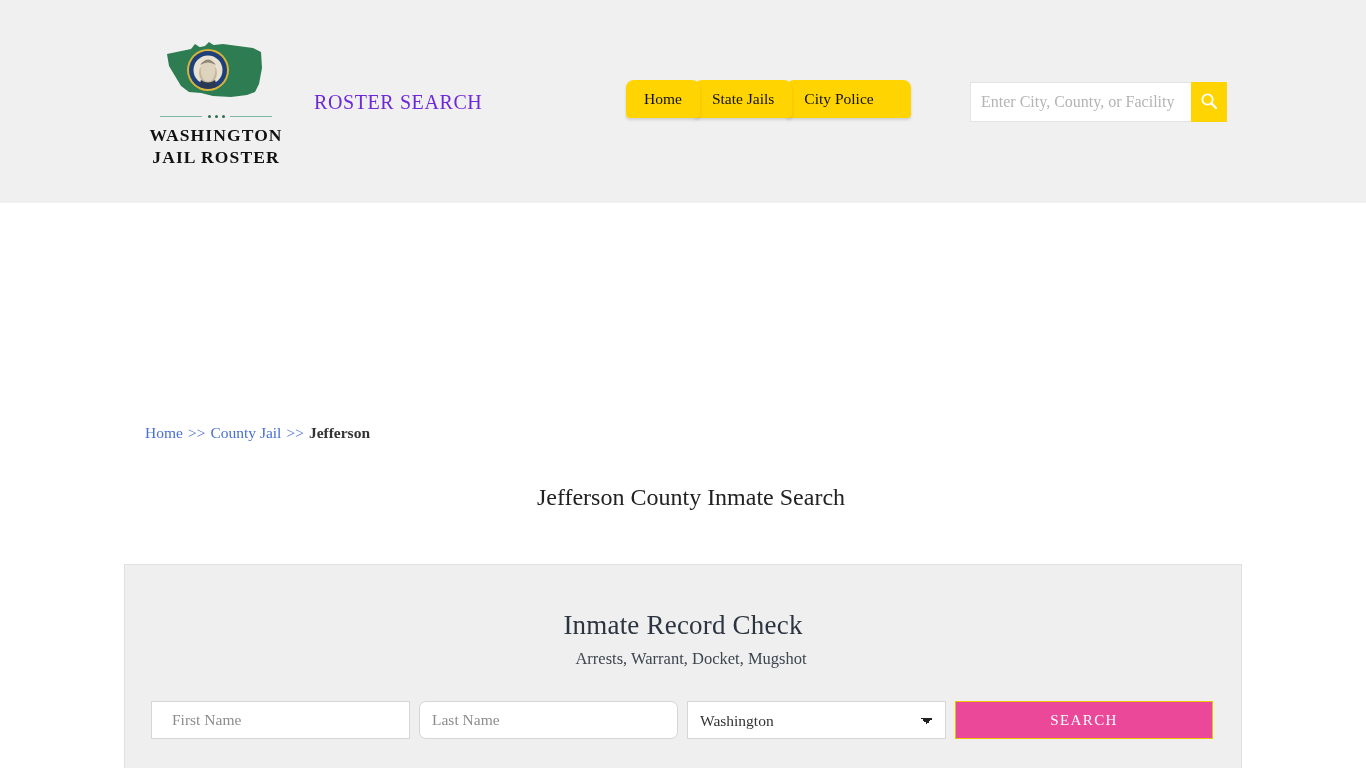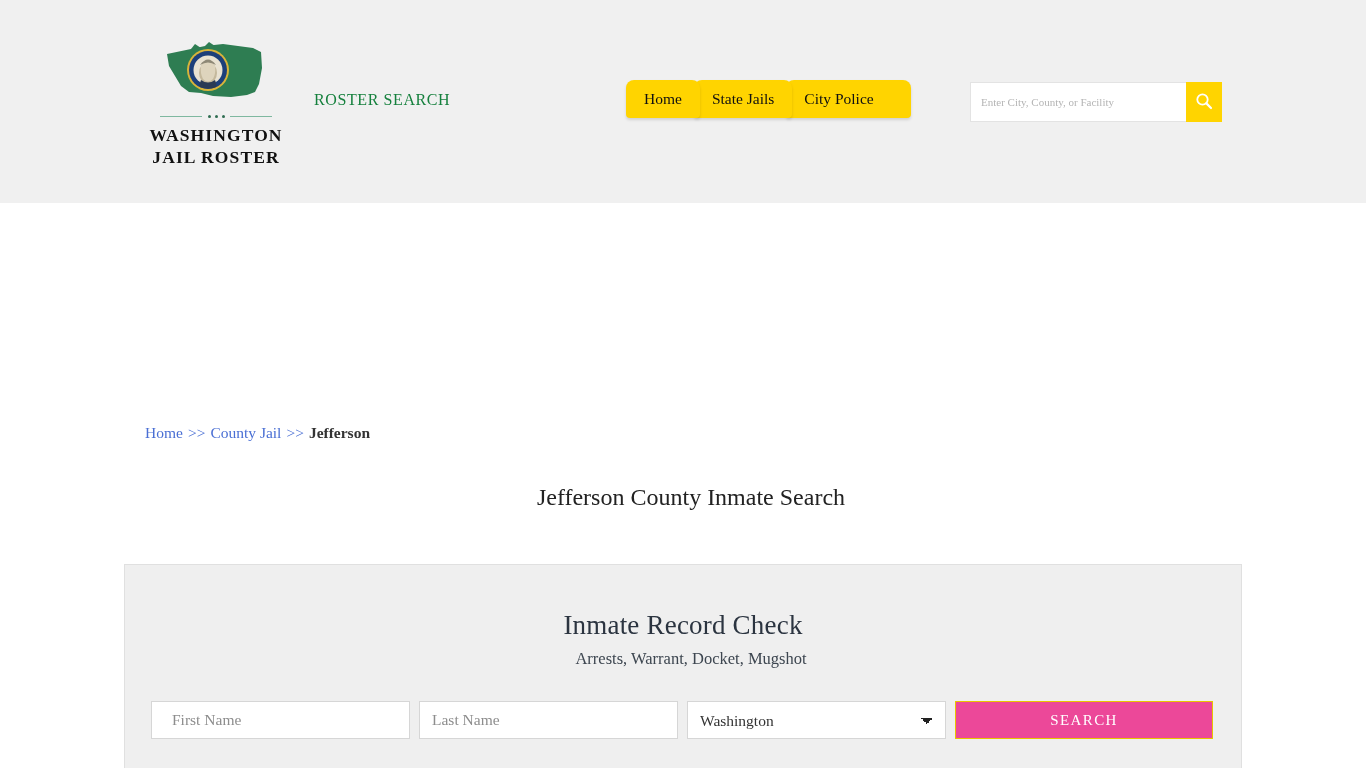--- a/index.html
+++ b/index.html
@@ -70,23 +70,23 @@
     letter-spacing: 1.1px;
     color: #111111;
     white-space: nowrap;
   }
 
   .roster-search-label {
     position: absolute;
     left: 314px;
     top: 91px;
     font-family: "Liberation Serif", "DejaVu Serif", serif;
-    font-size: 16px;
+    font-size: 20px;
     letter-spacing: 0.6px;
-    color: #15803d;
+    color: #6d28d9;
     white-space: nowrap;
   }
 
   
   .nav {
     position: absolute;
     left: 626px;
     top: 80px;
     height: 42px;
     display: flex;
@@ -122,21 +122,21 @@
     display: flex;
     background: #ffffff;
   }
   .header-search input {
     flex: 1 1 auto;
     border: 1px solid #e3e3e3;
     border-right: none;
     outline: none;
     background: #ffffff;
     font-family: "Liberation Serif", "DejaVu Serif", serif;
-    font-size: 11px;
+    font-size: 16px;
     color: #1d4ed8;
     padding: 0 10px;
     height: 40px;
   }
   .header-search input::placeholder { color: #b4b4b4; }
   .header-search-btn {
     width: 36px;
     height: 40px;
     background: #FFD400;
     border: none;
@@ -217,21 +217,21 @@
     border: 1px solid #d6d6d6;
     background: #fff;
     font-family: "Liberation Serif", "DejaVu Serif", serif;
     font-size: 15.5px;
     color: #333;
     padding: 0 12px;
     outline: none;
   }
   .fld::placeholder { color: #8d8d8d; }
   .fld-first { width: 259px; padding-left: 20px; }
-  .fld-last  { width: 259px; }
+  .fld-last  { width: 259px; border-radius: 7px; }
   .fld-state {
     width: 259px;
     -webkit-appearance: none;
     appearance: none;
     background-image: linear-gradient(45deg, transparent 50%, #222 50%), linear-gradient(135deg, #222 50%, transparent 50%);
     background-position: calc(100% - 18px) 16px, calc(100% - 12px) 16px;
     background-size: 6px 6px, 6px 6px;
     background-repeat: no-repeat;
     cursor: pointer;
   }

